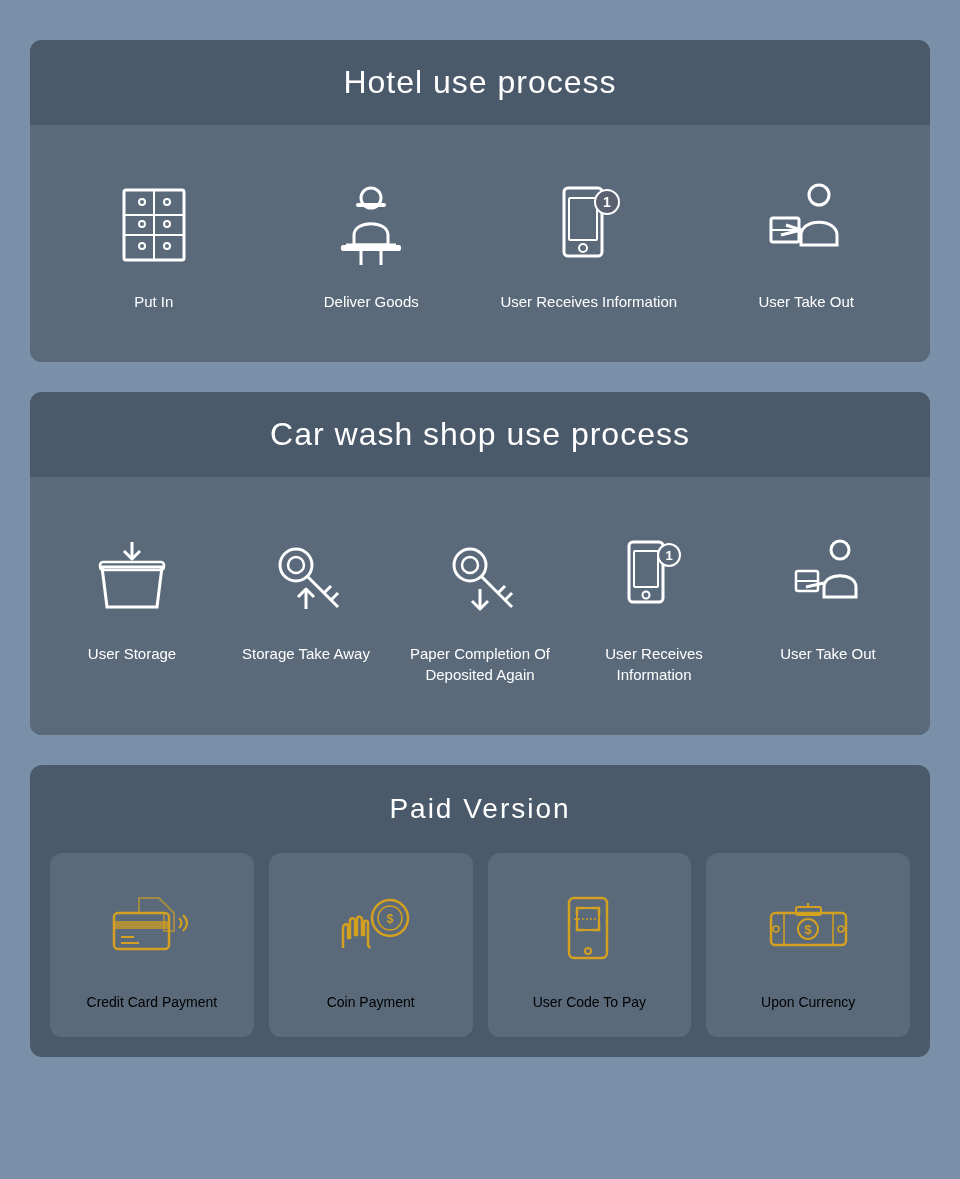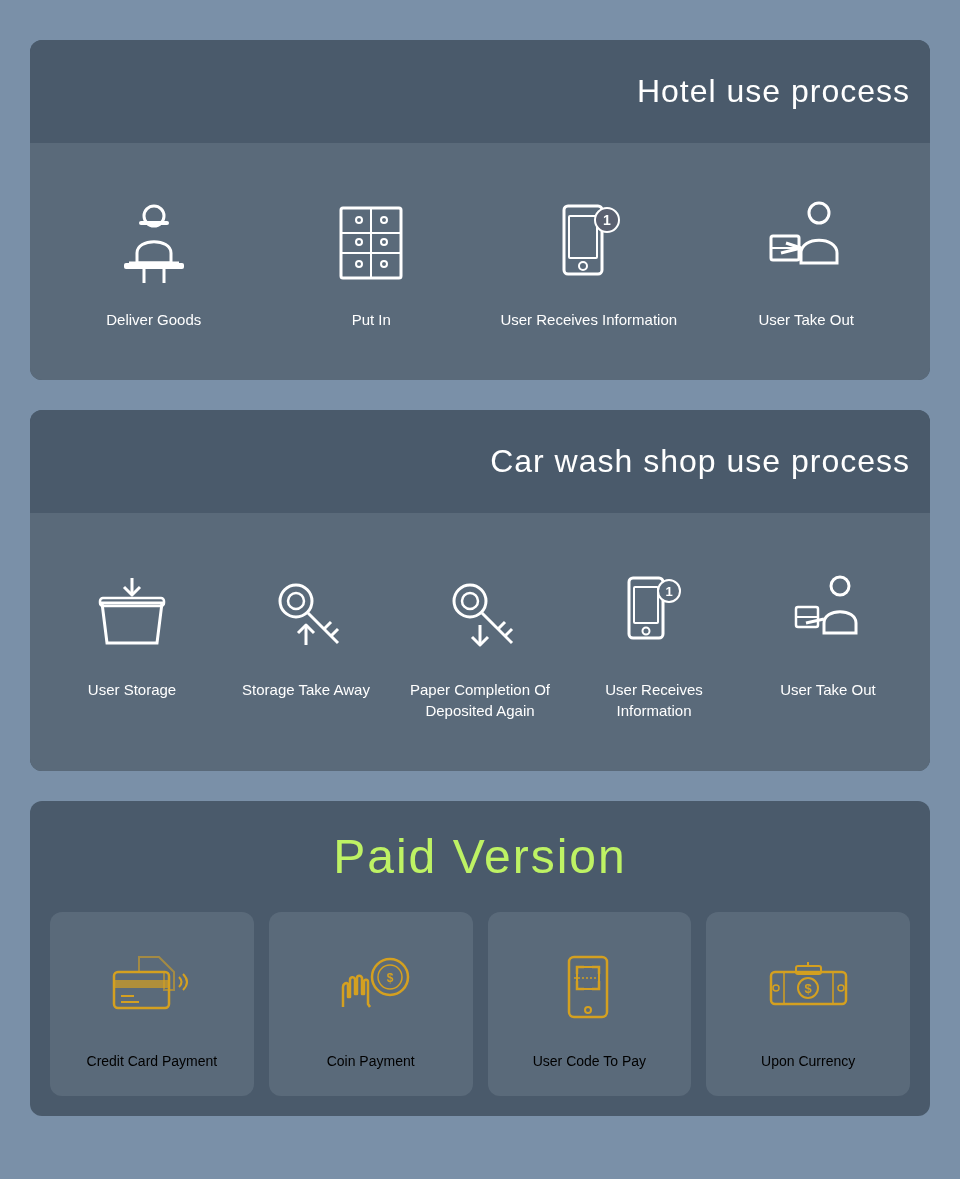--- a/index.html
+++ b/index.html
@@ -13,22 +13,22 @@
 
     .section-card {
       background-color: #4a5a6b;
       border-radius: 12px;
       margin-bottom: 30px;
       overflow: hidden;
     }
 
     .section-header {
       background-color: #4a5a6b;
-      padding: 33px 20px;
-      text-align: right;
+      padding: 24px 20px;
+      text-align: center;
     }
 
     .section-title {
       color: white;
       font-size: 32px;
       font-weight: 300;
       letter-spacing: 1px;
     }
 
     .section-body {
@@ -69,22 +69,22 @@
       border-radius: 12px;
       margin-bottom: 20px;
     }
 
     .paid-header {
       padding: 28px 20px;
       text-align: center;
     }
 
     .paid-title {
-      color: #bef264;
-      font-size: 48px;
+      color: #ffffff;
+      font-size: 28px;
       font-weight: 300;
       letter-spacing: 2px;
     }
 
     .paid-body {
       display: flex;
       justify-content: space-around;
       padding: 0 20px 20px 20px;
       gap: 15px;
     }
@@ -125,58 +125,58 @@
 <div class="section-card">
   <div class="section-header">
     <div class="section-title">Hotel use process</div>
   </div>
   <div class="section-body">
 
     <div class="process-item">
       <div class="process-icon">
         <svg width="90" height="90" viewBox="0 0 90 90" fill="none">
 
-          <circle cx="45" cy="18" r="10" stroke="white" stroke-width="3" fill="none"></circle>
-
-          <rect x="30" y="23" width="30" height="4" rx="2" fill="white"></rect>
-
-          <path d="M28 55 C28 40 62 40 62 55 L62 65 L28 65 Z" stroke="white" stroke-width="3" fill="none"></path>
-
-          <line x1="20" y1="65" x2="70" y2="65" stroke="white" stroke-width="3"></line>
-
-          <rect x="15" y="65" width="60" height="6" rx="2" fill="white"></rect>
-
-          <line x1="35" y1="71" x2="35" y2="85" stroke="white" stroke-width="3"></line>
-          <line x1="55" y1="71" x2="55" y2="85" stroke="white" stroke-width="3"></line>
-        </svg>
-      </div>
-      <div class="process-label">Deliver Goods</div>
-    </div>
-
-    <div class="process-item">
-      <div class="process-icon">
-        <svg width="90" height="90" viewBox="0 0 90 90" fill="none">
-
           <rect x="15" y="10" width="60" height="70" rx="2" stroke="white" stroke-width="3" fill="none"></rect>
 
           <line x1="45" y1="10" x2="45" y2="80" stroke="white" stroke-width="2"></line>
 
           <line x1="15" y1="35" x2="75" y2="35" stroke="white" stroke-width="2"></line>
           <line x1="15" y1="55" x2="75" y2="55" stroke="white" stroke-width="2"></line>
 
           <circle cx="33" cy="22" r="3" stroke="white" stroke-width="2" fill="none"></circle>
           <circle cx="33" cy="44" r="3" stroke="white" stroke-width="2" fill="none"></circle>
           <circle cx="33" cy="66" r="3" stroke="white" stroke-width="2" fill="none"></circle>
 
           <circle cx="58" cy="22" r="3" stroke="white" stroke-width="2" fill="none"></circle>
           <circle cx="58" cy="44" r="3" stroke="white" stroke-width="2" fill="none"></circle>
           <circle cx="58" cy="66" r="3" stroke="white" stroke-width="2" fill="none"></circle>
         </svg>
       </div>
       <div class="process-label">Put In</div>
+    </div>
+
+    <div class="process-item">
+      <div class="process-icon">
+        <svg width="90" height="90" viewBox="0 0 90 90" fill="none">
+
+          <circle cx="45" cy="18" r="10" stroke="white" stroke-width="3" fill="none"></circle>
+
+          <rect x="30" y="23" width="30" height="4" rx="2" fill="white"></rect>
+
+          <path d="M28 55 C28 40 62 40 62 55 L62 65 L28 65 Z" stroke="white" stroke-width="3" fill="none"></path>
+
+          <line x1="20" y1="65" x2="70" y2="65" stroke="white" stroke-width="3"></line>
+
+          <rect x="15" y="65" width="60" height="6" rx="2" fill="white"></rect>
+
+          <line x1="35" y1="71" x2="35" y2="85" stroke="white" stroke-width="3"></line>
+          <line x1="55" y1="71" x2="55" y2="85" stroke="white" stroke-width="3"></line>
+        </svg>
+      </div>
+      <div class="process-label">Deliver Goods</div>
     </div>
 
     <div class="process-item">
       <div class="process-icon">
         <svg width="90" height="90" viewBox="0 0 90 90" fill="none">
 
           <rect x="20" y="8" width="38" height="68" rx="4" stroke="white" stroke-width="3" fill="none"></rect>
 
           <rect x="25" y="18" width="28" height="42" rx="1" stroke="white" stroke-width="2" fill="none"></rect>
 

